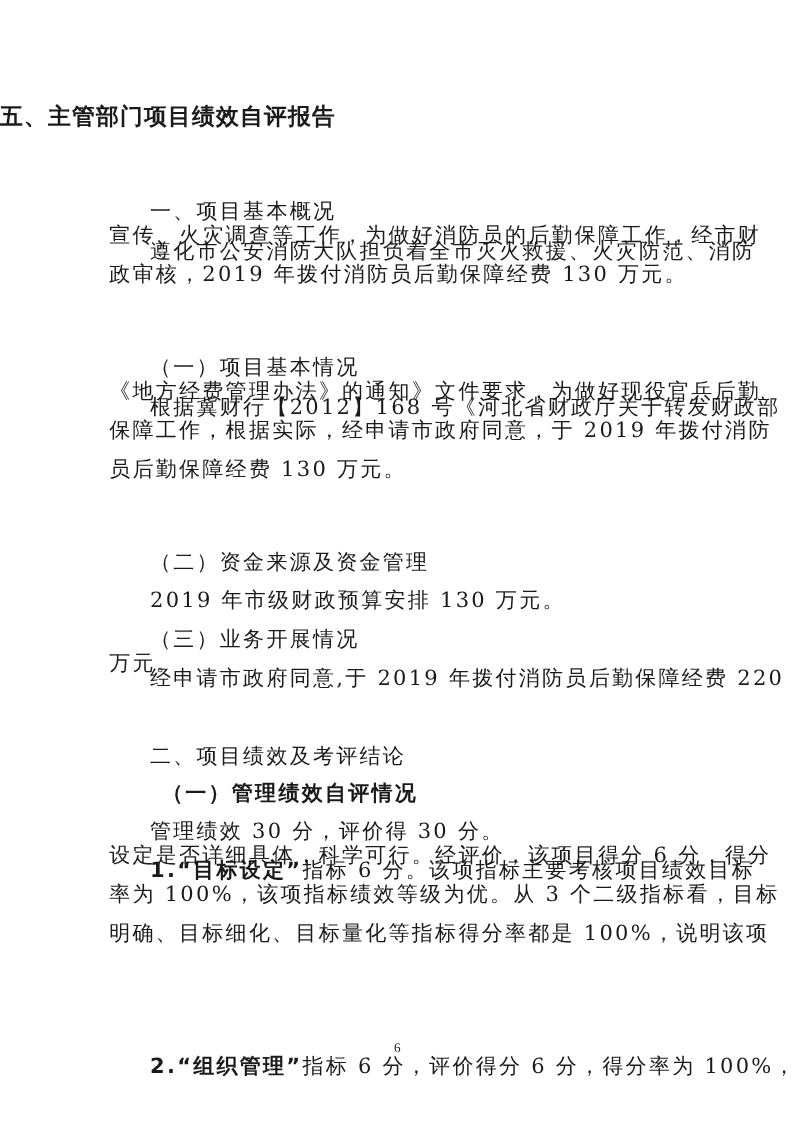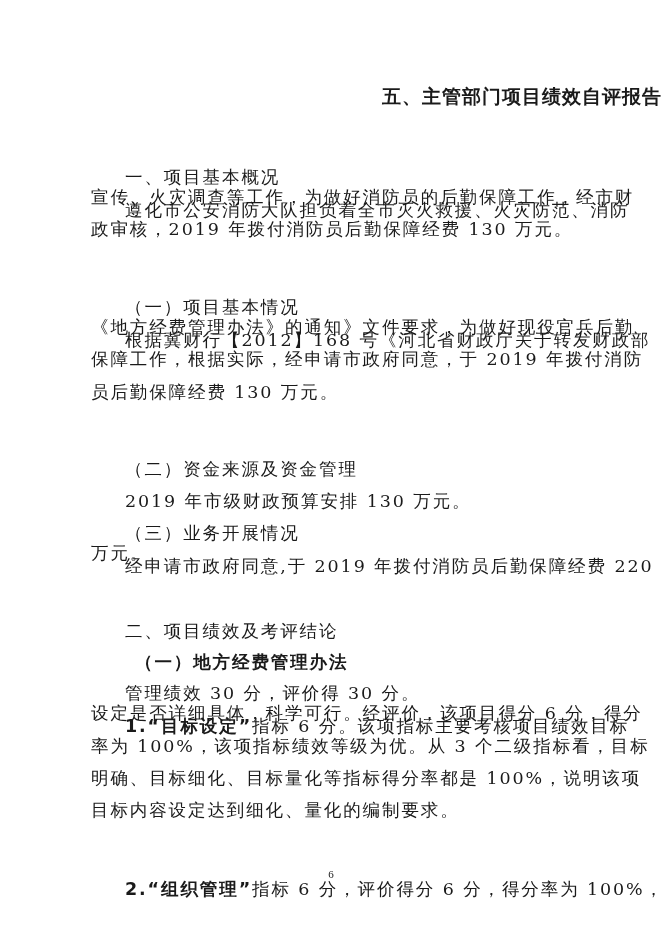--- a/index.html
+++ b/index.html
@@ -1,19 +1,19 @@
 <!DOCTYPE html>
 <html><head>
 <meta charset="utf-8">
 <style>
   html, body { margin: 0; padding: 0; background: #ffffff; }
   body { width: 662px; height: 936px; position: relative; overflow: hidden;
          font-family: "DejaVu Serif", "Liberation Serif", serif; color: #1a1a1a; }
   .page { position: absolute; left: 0; top: 0; width: 662px; height: 936px; background: #fff; }
-  .title { position: absolute; top: 84px; left: 0; width: 662px; text-align: right;
+  .title { position: absolute; top: 84px; left: 0; width: 662px; text-align: left;
            font-size: 19px; font-weight: bold; letter-spacing: 1px; }
   .line { position: absolute; left: 91px; width: 490px; font-size: 17.5px; line-height: 26px;
           white-space: nowrap; letter-spacing: 1.9px; }
   .indent { left: 125px; width: 456px; margin-top: 46px; }
   .bold { font-weight: bold; }
   .b { font-weight: bold; font-family: "DejaVu Sans", "Liberation Sans", sans-serif; }
   .pagenum { position: absolute; top: 868px; left: 0; width: 662px; text-align: center;
              font-size: 11px; font-family: "Liberation Serif", serif; }
 </style>
 </head>
@@ -34,29 +34,28 @@
   <div class="line" style="top:379px">员后勤保障经费 130 万元。</div>
 
   <div class="line indent" style="top:410px">（二）资金来源及资金管理</div>
   <div class="line indent" style="top:442px">2019 年市级财政预算安排 130 万元。</div>
 
   <div class="line indent" style="top:474px">（三）业务开展情况</div>
   <div class="line indent" style="top:507px">经申请市政府同意,于 2019 年拨付消防员后勤保障经费 220</div>
   <div class="line" style="top:540px">万元。</div>
 
   <div class="line indent" style="top:572px">二、项目绩效及考评结论</div>
-  <div class="line indent bold" style="top:603px; left:135px;">（一）地方经费管理办法</div>
+  <div class="line indent bold" style="top:603px; left:135px;">（一）管理绩效自评情况</div>
   <div class="line indent" style="top:634px">管理绩效 30 分，评价得 30 分。</div>
 
   <div class="line indent" style="top:667px">
     <span class="b">1.“目标设定”</span><span>指标 6 分。该项指标主要考核项目绩效目标</span>
   </div>
   <div class="line" style="top:700px">设定是否详细具体，科学可行。经评价，该项目得分 6 分，得分</div>
   <div class="line" style="top:733px">率为 100%，该项指标绩效等级为优。从 3 个二级指标看，目标</div>
   <div class="line" style="top:765px">明确、目标细化、目标量化等指标得分率都是 100%，说明该项</div>
-  <div class="line" style="top:797px">目标内容设定达到细化、量化的编制要求。</div>
 
   <div class="line indent" style="top:830px">
     <span class="b">2.“组织管理”</span><span>指标 6 分，评价得分 6 分，得分率为 100%，</span>
   </div>
 
   <div class="pagenum">6</div>
 </div>
 
 </body></html>

